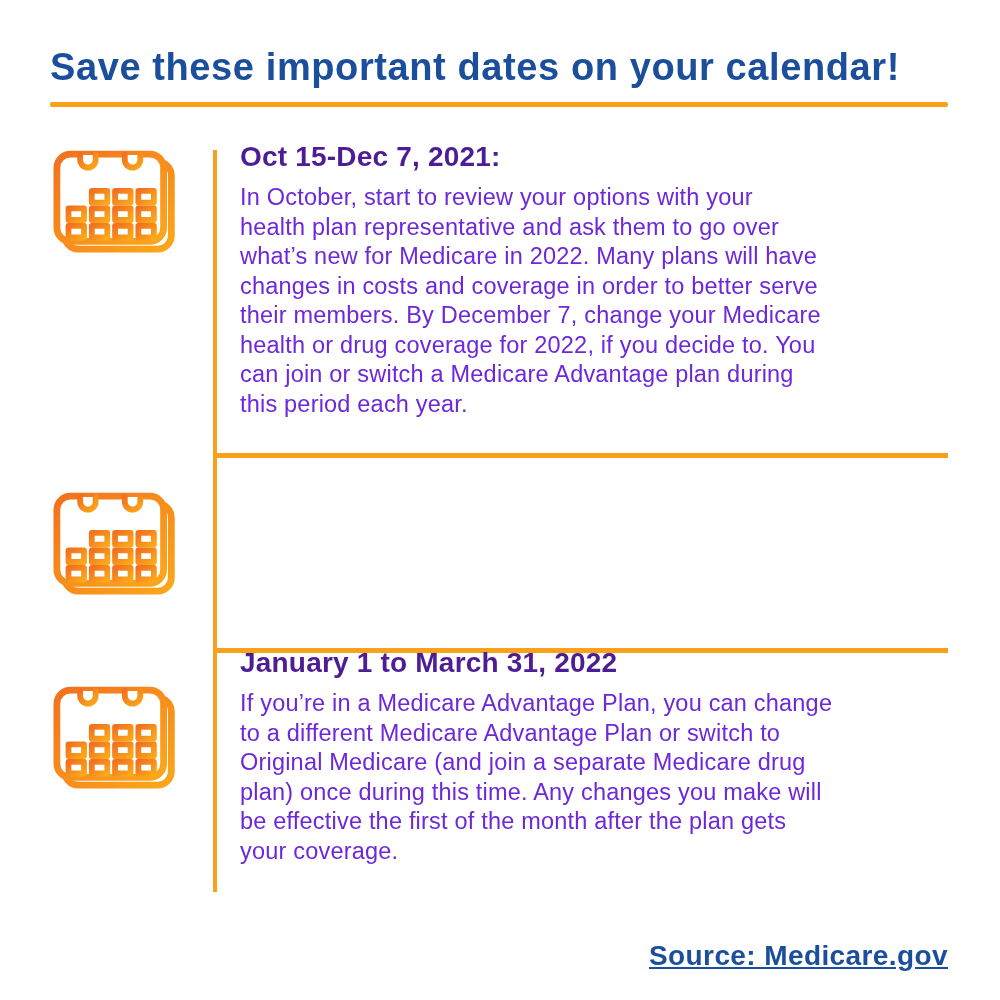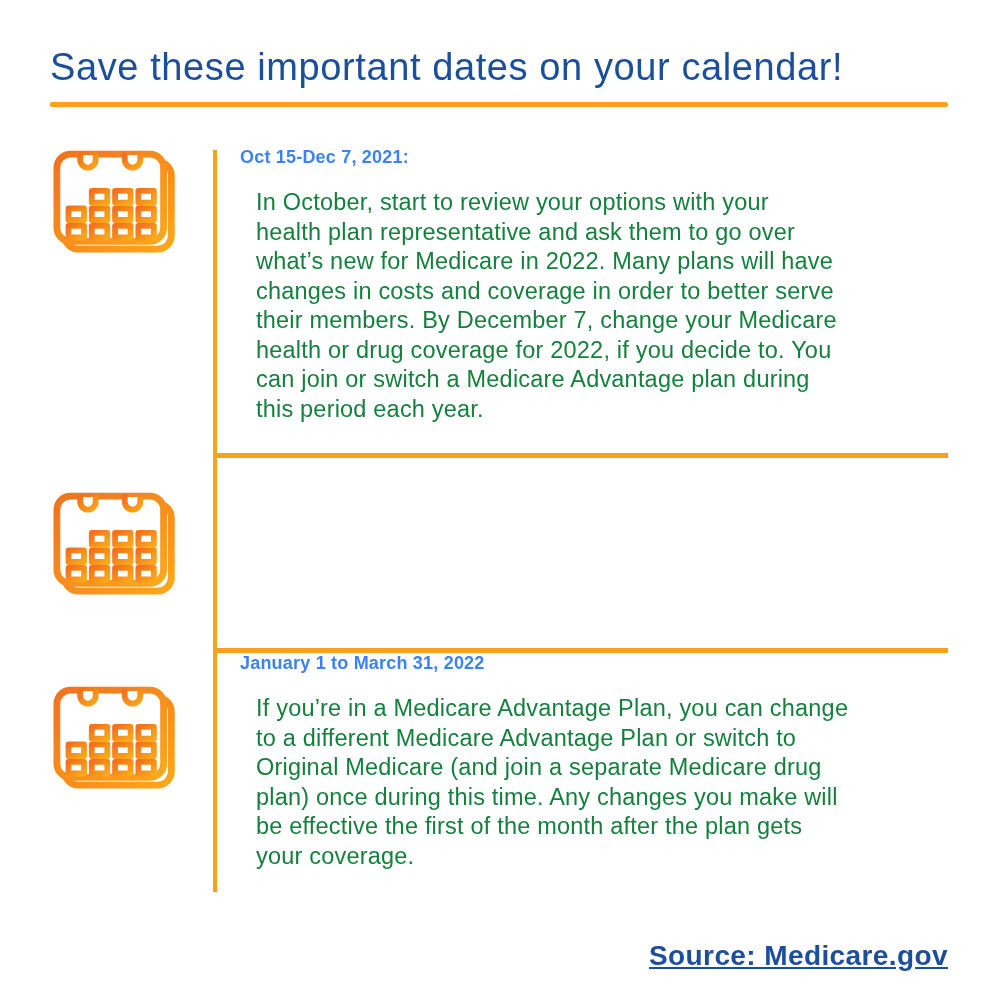--- a/index.html
+++ b/index.html
@@ -5,21 +5,21 @@
   html,body{margin:0;padding:0;background:#ffffff;}
   .canvas{
     position:relative;
     width:1000px;height:1000px;
     background:#ffffff;
     font-family:"Liberation Sans", sans-serif;
     overflow:hidden;
   }
   .page-title{
     position:absolute;left:50px;top:46px;width:900px;
-    font-size:38px;font-weight:normal;letter-spacing:0.6px;
+    font-size:38px;font-weight:bold;letter-spacing:0.6px;
     color:#1B4E9B;white-space:nowrap;
   }
   .title-rule{
     position:absolute;left:50px;top:102px;width:898px;height:5px;
     background:#F9A11B;border-radius:2px;
   }
   .vline{
     position:absolute;left:213px;top:150px;width:4px;height:742px;
     background:#F9A11B;
   }
@@ -33,27 +33,27 @@
   .cal-icon.i2{top:491px;}
   .cal-icon.i3{top:685px;}
   .section-text{
     position:absolute;left:240px;width:710px;
   }
   .section-text.s1{top:142px;}
   .section-text.s2{top:485px;}
   .section-text.s3{top:648px;}
   .date-heading{
     margin:0 0 11px 0;
-    font-size:18px;line-height:30px;font-weight:bold;
-    color:#3b82f6;letter-spacing:0.2px;
+    font-size:28px;line-height:30px;font-weight:bold;
+    color:#4c1d95;letter-spacing:0.2px;
   }
   .section-body{
-    margin:16px;
+    margin:0;
     font-size:23.5px;line-height:29.5px;
-    color:#15803d;letter-spacing:0.2px;
+    color:#6d28d9;letter-spacing:0.2px;
     white-space:pre-line;
   }
   .source-line{
     position:absolute;right:52px;top:940px;
     font-size:28px;font-weight:bold;color:#1B4E9B;letter-spacing:0.4px;text-decoration:underline;
   }
 </style>
 </head>
 <body>
 

